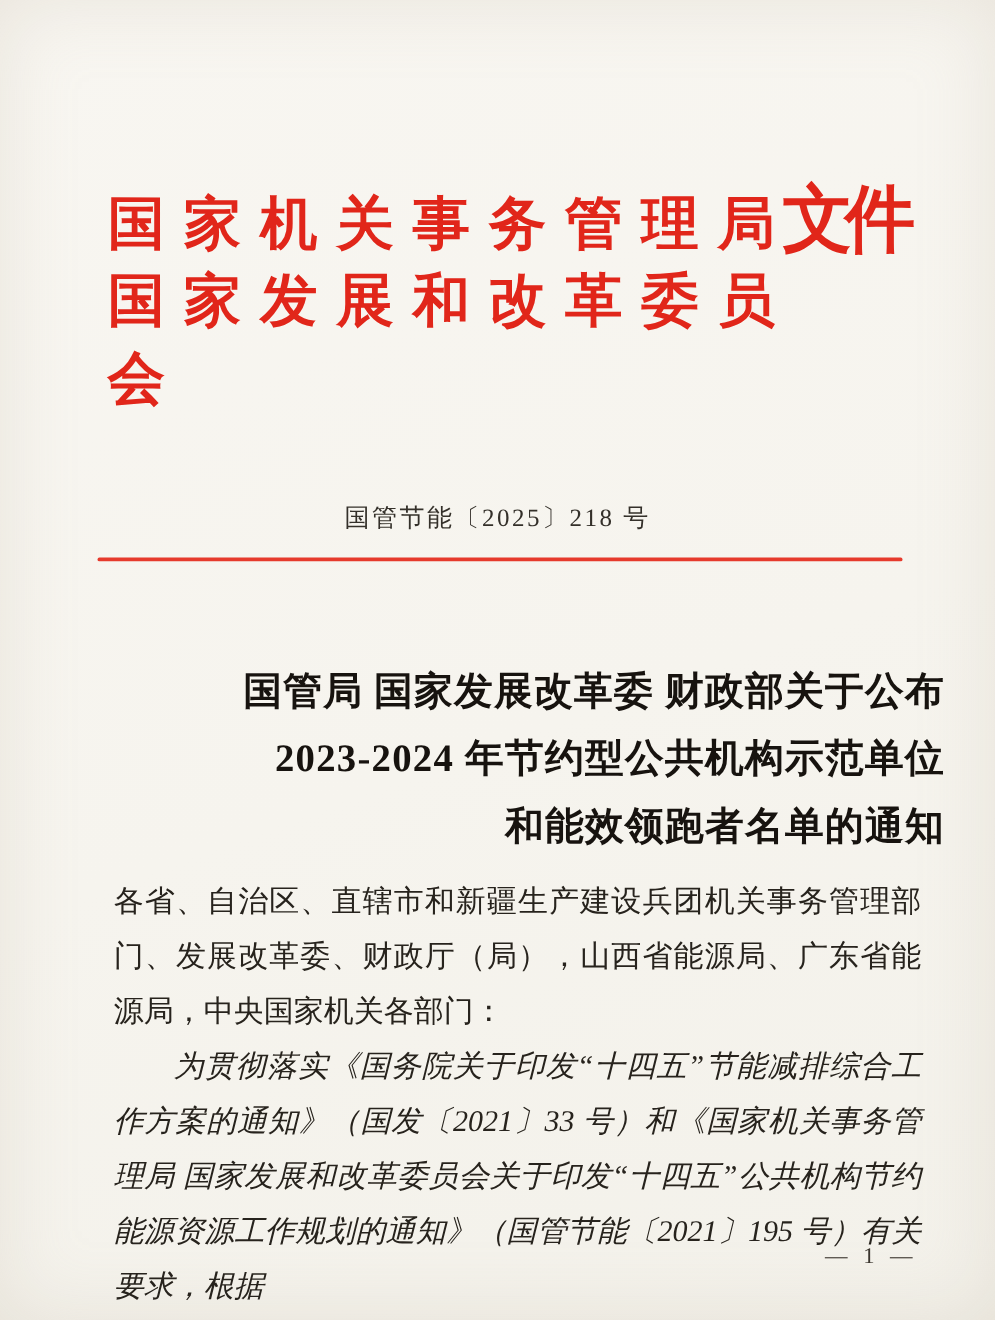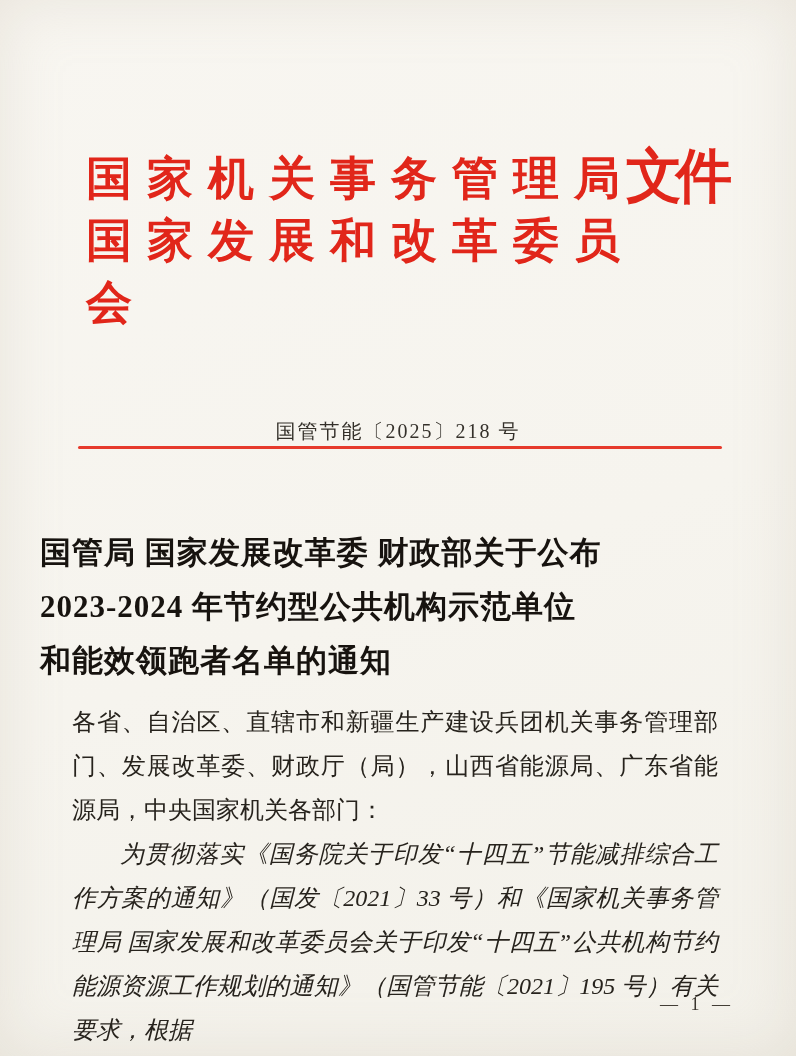--- a/index.html
+++ b/index.html
@@ -46,52 +46,51 @@
   
   .doc-number {
     position: absolute;
     top: 401px;
     left: 0;
     width: 100%;
     text-align: center;
     font-size: 20px;
     letter-spacing: 2px;
     color: #34302a;
-    margin-top: 17px;
   }
   
   .red-rule {
     position: absolute;
     top: 446px;
     left: 78px;
     width: 644px;
     height: 3px;
     background: #e63a2c;
     border-radius: 2px;
   }
   
   .title-block {
     position: absolute;
     top: 526px;
     left: 40px;
     width: 716px;
-    text-align: left;
+    text-align: right;
     color: #17130f;
   }
   .title-line {
     font-size: 31px;
     line-height: 54px;
     font-weight: 700;
     letter-spacing: 1px;
   }
   
   .body-block {
     position: absolute;
     top: 700px;
-    left: 72px;
+    left: 91px;
     width: 646px;
     font-size: 24px;
     line-height: 44px;
     text-align: justify;
     color: #27231d;
   }
   .body-block p { margin: 0; }
   .body-block p.indented { text-indent: 2em; font-style: italic; }
   
   .page-footer {

